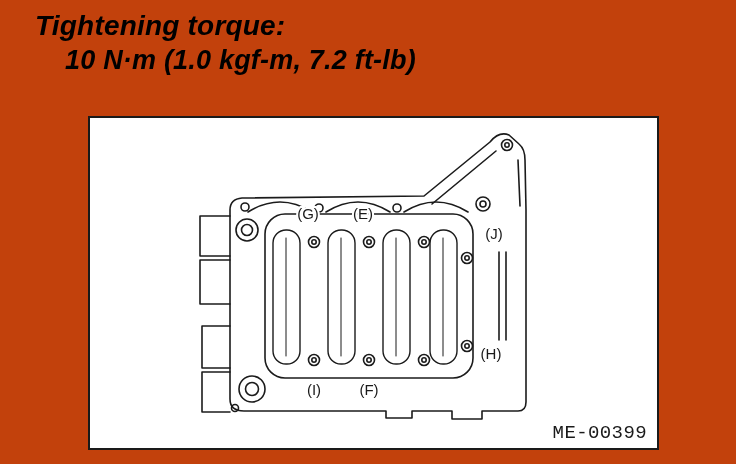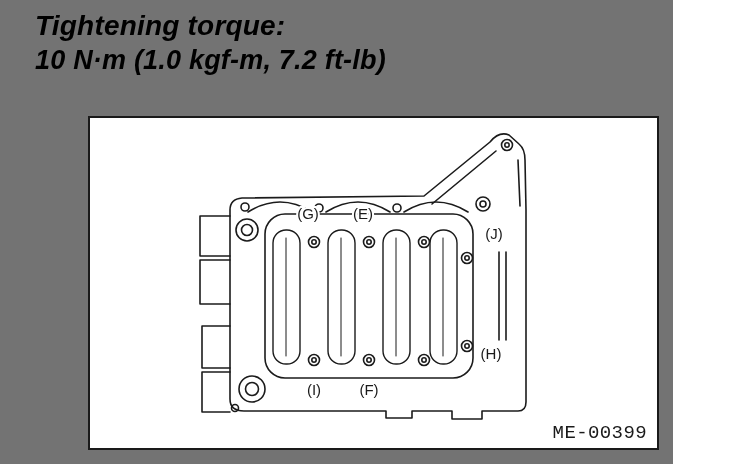--- a/index.html
+++ b/index.html
@@ -3,28 +3,28 @@
 <meta charset="utf-8">
 <style>
   * { margin: 0; padding: 0; box-sizing: border-box; }
   html, body {
     width: 736px; height: 464px;
     background: #ffffff;
     font-family: "Liberation Sans", sans-serif;
     color: #111;
     overflow: hidden;
   }
-  .page { position: relative; width: 673px; height: 464px; background: #737373; }
+  .page { position: relative; width: 736px; height: 464px; background: #c2410c; }
 
   .caption {
     position: absolute; left: 35px; top: 10px;
     font-weight: bold; font-style: italic; color: #000;
   }
   .caption-line1 { font-size: 28px; line-height: 1.15; letter-spacing: 0.2px; }
-  .caption-line2 { font-size: 27px; line-height: 1.15; margin-top: 3px; letter-spacing: 0.2px; }
+  .caption-line2 { font-size: 27px; line-height: 1.15; margin-left: 30px; margin-top: 3px; letter-spacing: 0.2px; }
 
   .figure-box {
     position: absolute; left: 88px; top: 116px;
     width: 571px; height: 334px;
     border: 2px solid #1a1a1a;
     background: #fff;
   }
   .figure-svg { position: absolute; left: 0; top: 0; width: 100%; height: 100%; display: block; }
   .figure-code {
     position: absolute; right: 10px; bottom: 4px;

